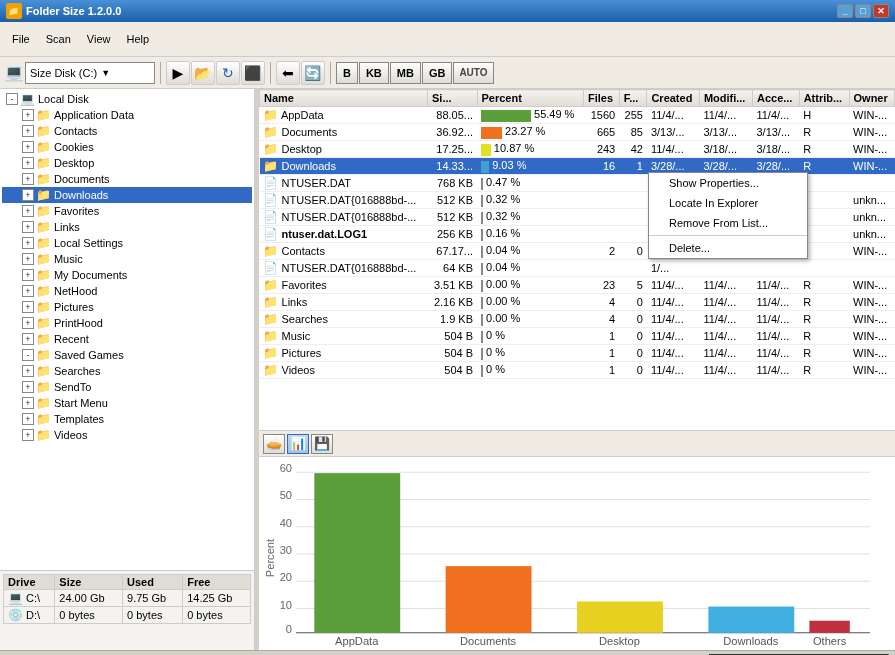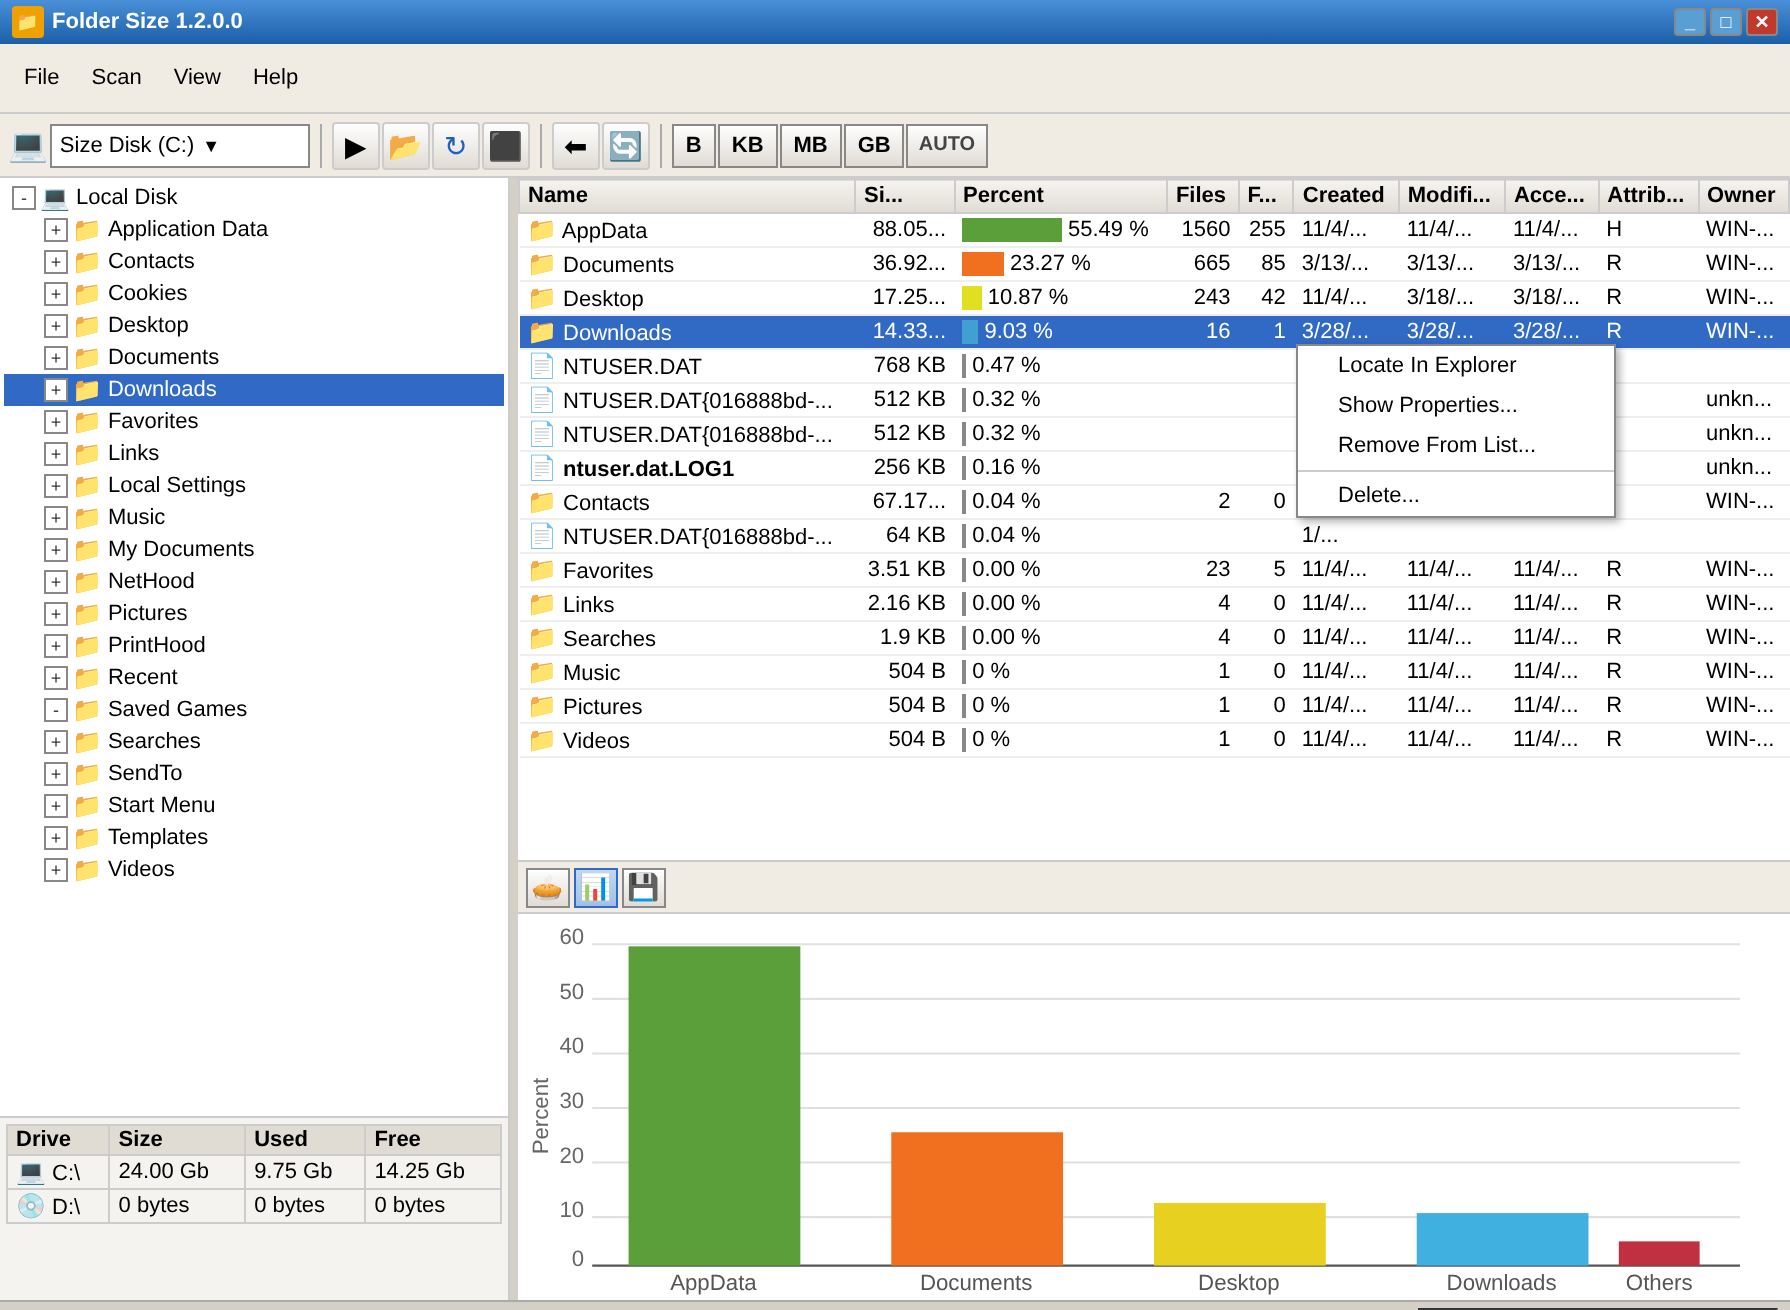--- a/index.html
+++ b/index.html
@@ -35,21 +35,21 @@
     #left-panel { width: 255px; min-width: 255px; background: white; border-right: 1px solid #ccc; display: flex; flex-direction: column; overflow: hidden; }
     #folder-header { height: 20px; background: #e8e4dc; border-bottom: 1px solid #ccc; display: flex; align-items: center; padding: 0 6px; gap: 4px; cursor: pointer; }
     #folder-header span { font-weight: bold; font-size: 11px; }
     #folder-tree { flex: 1; overflow-y: auto; padding: 2px; }
     .tree-item { display: flex; align-items: center; padding: 1px 0; cursor: pointer; white-space: nowrap; padding-left: 4px; }
     .tree-item.selected { background: #316ac5; color: white; }
     .tree-icon { font-size: 12px; margin-right: 3px; }
     .tree-expander { width: 12px; height: 12px; display: inline-flex; align-items: center; justify-content: center; font-size: 9px; border: 1px solid #888; background: white; color: #333; margin-right: 2px; cursor: pointer; flex-shrink: 0; }
     
     
-    #drive-panel { height: 92px; border-top: 1px solid #ccc; background: #f5f3ef; padding: 3px; }
+    #drive-panel { height: 80px; border-top: 1px solid #ccc; background: #f5f3ef; padding: 3px; }
     #drive-table { width: 100%; border-collapse: collapse; }
     #drive-table th { background: #e0dcd4; border: 1px solid #ccc; padding: 1px 4px; font-weight: bold; text-align: left; }
     #drive-table td { border: 1px solid #ccc; padding: 1px 4px; }
     
     
     .resize-handle { width: 4px; background: #d4d0c8; cursor: col-resize; }
     
     
     #right-panel { flex: 1; display: flex; flex-direction: column; overflow: hidden; background: white; }
     
@@ -544,22 +544,22 @@
           <text x="482" y="186" font-size="9" fill="#555" text-anchor="middle">Downloads</text>
           <text x="560" y="186" font-size="9" fill="#555" text-anchor="middle">Others</text>
         </svg>
       </div>
     </div>
 
   </div>
 </div>
 
 <div id="context-menu" style="left:648px; top:172px;">
+  <div class="ctx-item">Show Properties...</div>
   <div class="ctx-item">Locate In Explorer</div>
-  <div class="ctx-item">Show Properties...</div>
   <div class="ctx-item">Remove From List...</div>
   <div class="ctx-sep"></div>
   <div class="ctx-item">Delete...</div>
 </div>
 
 <div id="statusbar">
   <span>Idle</span>
   <div id="progress-area">
     <span>Progress:</span>
     <div id="progress-bar"></div>

